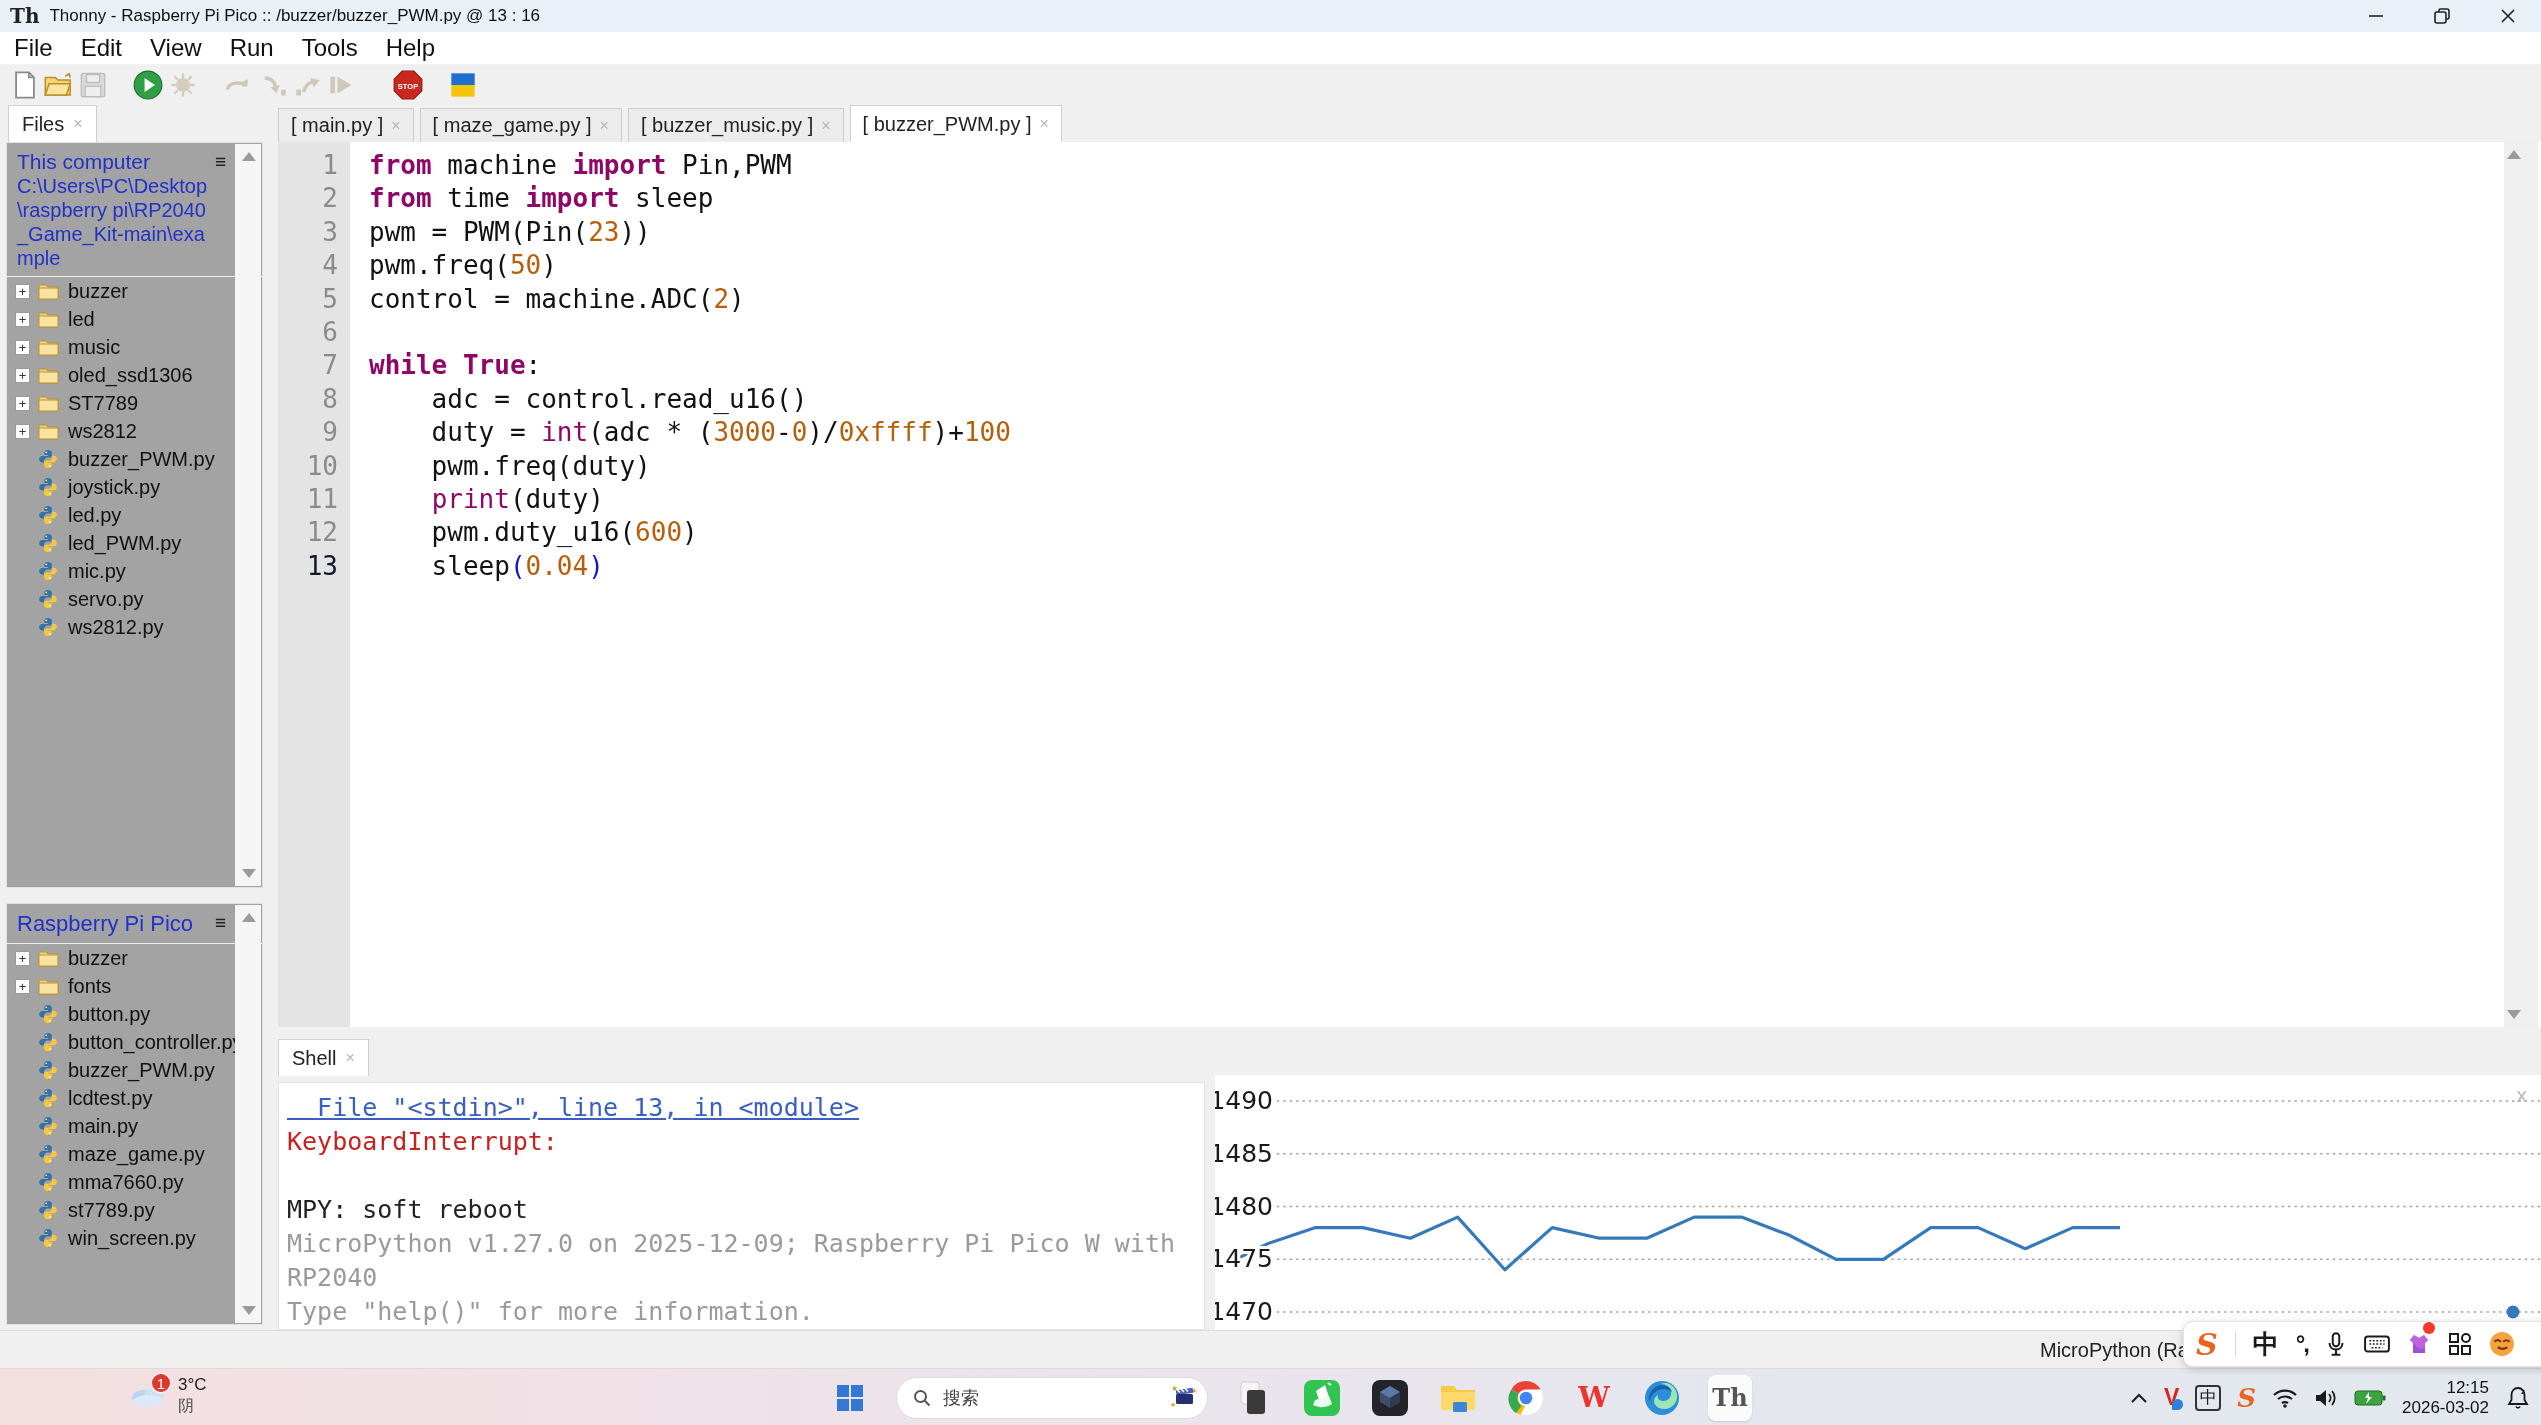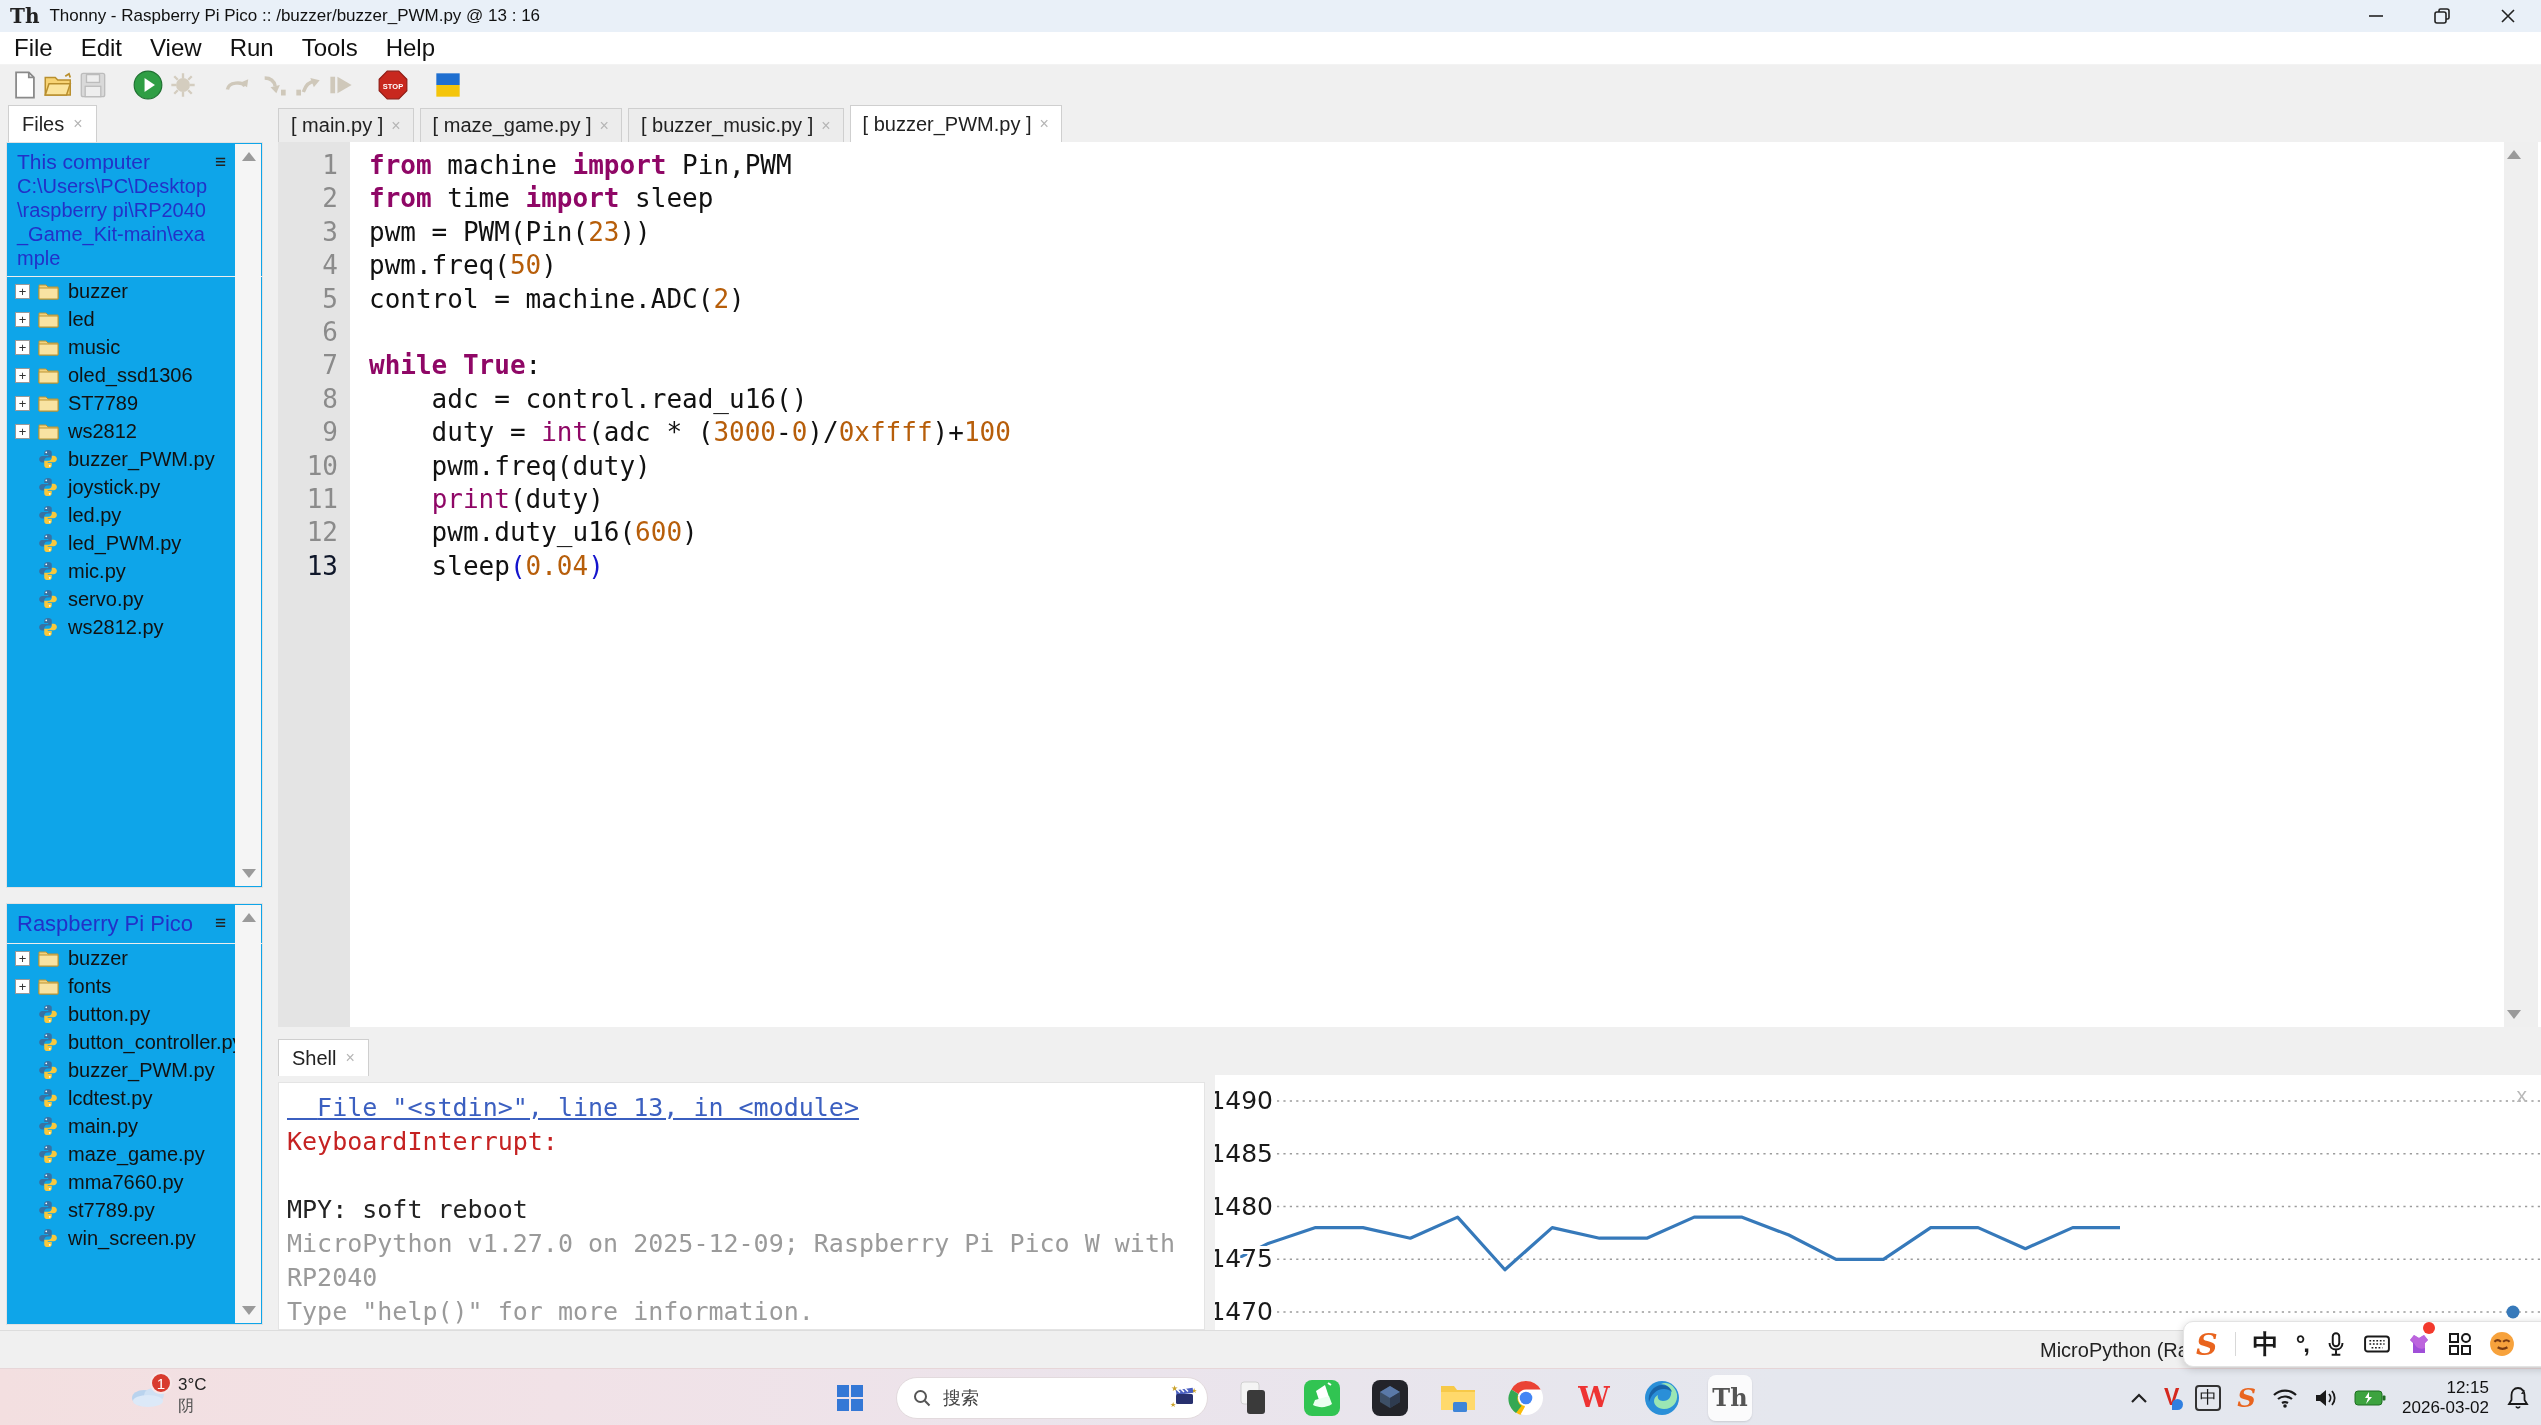--- a/index.html
+++ b/index.html
@@ -24,21 +24,21 @@
   .tbtn { height:34px; display:flex; align-items:center; justify-content:center; margin:0 3px; }
 
   
   #workspace { left:0; top:105px; width:2541px; height:1225px; background:#f0f0f0; }
 
   .panel-tab { background:#ffffff; border:1px solid #cfcfcf; border-bottom:none; display:inline-flex; align-items:center; gap:9px; padding:8px 13px; height:37px; font-size:20px; color:#222; }
   .tab-x { color:#b5b5b5; font-size:16px; }
 
   
   #files-tab { left:8px; top:0; }
-  .side-section { background:#0ea5e9; border:1px solid #e2e2e2; }
+  .side-section { background:#a3a3a3; border:1px solid #e2e2e2; }
   #files-section { left:6px; top:37px; width:257px; height:746px; }
   #pico-section  { left:6px; top:798px; width:257px; height:422px; }
   .side-scroll { position:absolute; right:1px; top:1px; bottom:1px; width:26px; background:#f5f5f5; }
   .scroll-up, .scroll-dn { position:absolute; left:7px; width:0; height:0; border-left:7px solid transparent; border-right:7px solid transparent; }
   .scroll-up { top:8px;  border-bottom:9px solid #9a9a9a; }
   .scroll-dn { bottom:8px; border-top:9px solid #9a9a9a; }
   .tree-header { padding:7px 30px 6px 10px; border-bottom:1px solid #ededed; position:relative; }
   .tree-header .hname { color:#2231c8; font-size:21px; }
   .tree-header .hpath { color:#2231c8; font-size:20px; line-height:24px; word-break:break-all; width:200px; }
   .hamburger { position:absolute; right:36px; top:8px; font-size:19px; color:#222; font-weight:bold; letter-spacing:0; }
@@ -201,21 +201,21 @@
           <path d="M8 16c2-6 6-9 10-9" fill="none" stroke="#cfc8ba" stroke-width="3"></path>
           <path d="M14 4l8 2-5 6z" fill="#cfc8ba"></path>
         </svg>
     </span>
     <span class="tbtn">
       <svg width="26" height="24" viewBox="0 0 22 20">
           <rect x="2" y="3" width="4" height="14" fill="#cfc8ba"></rect>
           <path d="M8 3l12 7-12 7z" fill="#cfc8ba"></path>
         </svg>
     </span>
-    <span class="tbtn" style="margin-left:21px">
+    <span class="tbtn" style="margin-left:36px">
       <svg width="30" height="30" viewBox="0 0 26 26">
           <path d="M8 1h10l7 7v10l-7 7H8l-7-7V8z" fill="#c8281e" stroke="#8f1a13"></path>
           <text x="13" y="16.5" text-anchor="middle" font-size="6.5" font-family="'Liberation Sans',sans-serif" font-weight="bold" fill="#fff">STOP</text>
         </svg>
     </span>
     <span class="tbtn" style="margin-left:24px">
       <svg width="26" height="28" viewBox="0 0 22 24">
           <rect x="1" y="2" width="20" height="10" fill="#1f6fd0"></rect>
           <rect x="1" y="12" width="20" height="10" fill="#f4c50b"></rect>
         </svg>

